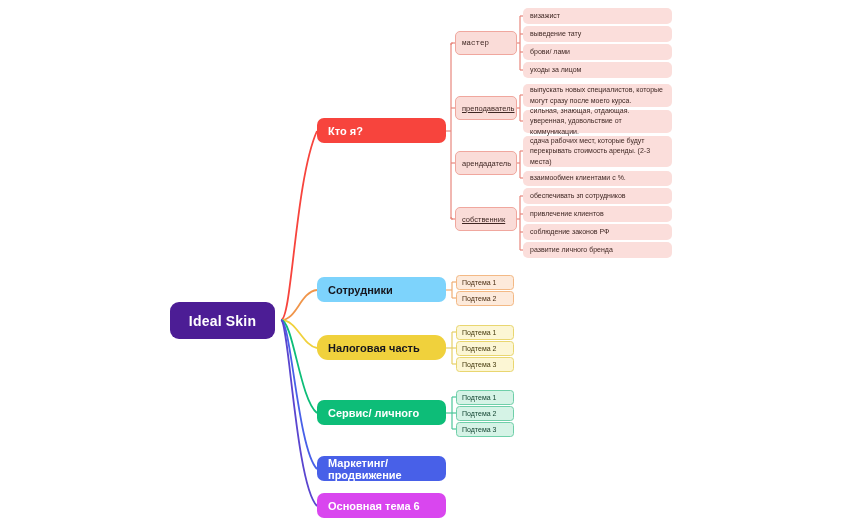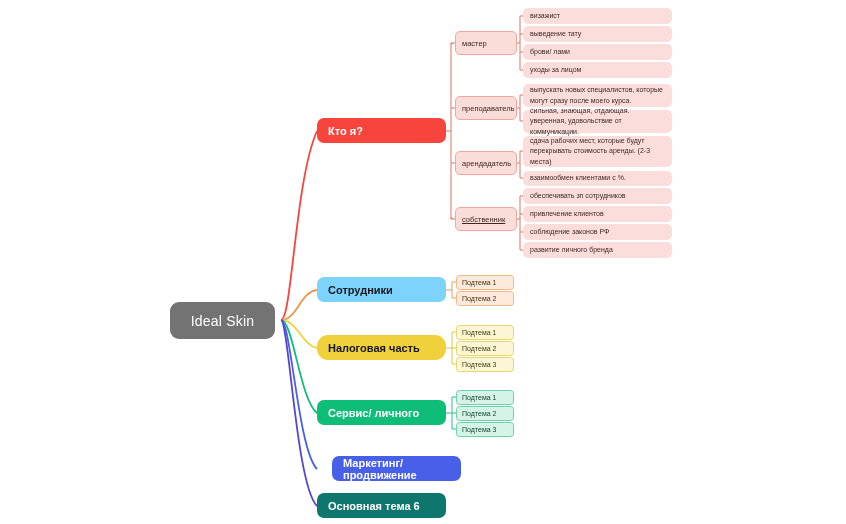--- a/index.html
+++ b/index.html
@@ -11,37 +11,37 @@
     position:relative;
   }
   #canvas{position:absolute;inset:0;width:846px;height:524px;}
   svg.links{position:absolute;left:0;top:0;width:846px;height:524px;pointer-events:none;}
 
   .node{position:absolute;box-sizing:border-box;display:flex;align-items:center;}
 
   
   .root{
     left:170px;top:302px;width:105px;height:37px;
-    background:#737373;border-radius:9px;
+    background:#4c1d95;border-radius:9px;
     justify-content:center;
-    color:#ffffff;font-size:14px;font-weight:normal;letter-spacing:.2px;
+    color:#ffffff;font-size:14px;font-weight:bold;letter-spacing:.2px;
   }
 
   
   .l1{
     border-radius:7px;height:25px;padding:2px 11px;
     font-size:11px;font-weight:bold;color:#16161d;
     left:317px;width:129px;
   }
   .l1.red{background:#f7443d;color:#ffffff;top:118px;}
   .l1.orange{background:#7dd3fc;top:277px;}
   .l1.yellow{background:#f0d13c;top:335px;border-radius:11px;}
   .l1.green{background:#0dbd78;color:#ffffff;top:400px;}
-  .l1.blue{background:#4860e8;color:#ffffff;top:456px;margin-left:15px;}
-  .l1.purple{background:#0f766e;color:#ffffff;top:493px;}
+  .l1.blue{background:#4860e8;color:#ffffff;top:456px;}
+  .l1.purple{background:#d946ef;color:#ffffff;top:493px;}
 
   
   .l2{
     left:455px;width:62px;height:24px;padding:0 6px;
     background:#fadcd8;border:1px solid #f0a79e;border-radius:5px;
     font-size:7.5px;color:#3f2723;
   }
 
   
   .l3{
@@ -146,22 +146,22 @@
 
   <div class="node root">Ideal Skin</div>
 
   <div class="node l1 red">Кто я?</div>
   <div class="node l1 orange">Сотрудники</div>
   <div class="node l1 yellow">Налоговая часть</div>
   <div class="node l1 green">Сервис/ личного</div>
   <div class="node l1 blue">Маркетинг/ продвижение</div>
   <div class="node l1 purple">Основная тема 6</div>
 
-  <div class="node l2" style="top:31px;">мастер</div>
-  <div class="node l2" style="top:96px;">преподаватель</div>
+  <div class="node l2" style="top:31px;font-family:Liberation Mono, monospace;">мастер</div>
+  <div class="node l2" style="top:96px;text-decoration:underline;">преподаватель</div>
   <div class="node l2" style="top:151px;">арендадатель</div>
   <div class="node l2" style="top:207px;text-decoration:underline;">собственник</div>
 
   <div class="node l3" style="top:8px;height:16px;">визажист</div>
   <div class="node l3" style="top:26px;height:16px;">выведение тату</div>
   <div class="node l3" style="top:44px;height:16px;">брови/ лами</div>
   <div class="node l3" style="top:62px;height:16px;">уходы за лицом</div>
 
   <div class="node l3" style="top:84px;height:23px;">выпускать новых специалистов, которые могут сразу после моего курса.</div>
   <div class="node l3" style="top:110px;height:23px;">сильная, знающая, отдающая. уверенная, удовольствие от коммуникации.</div>

